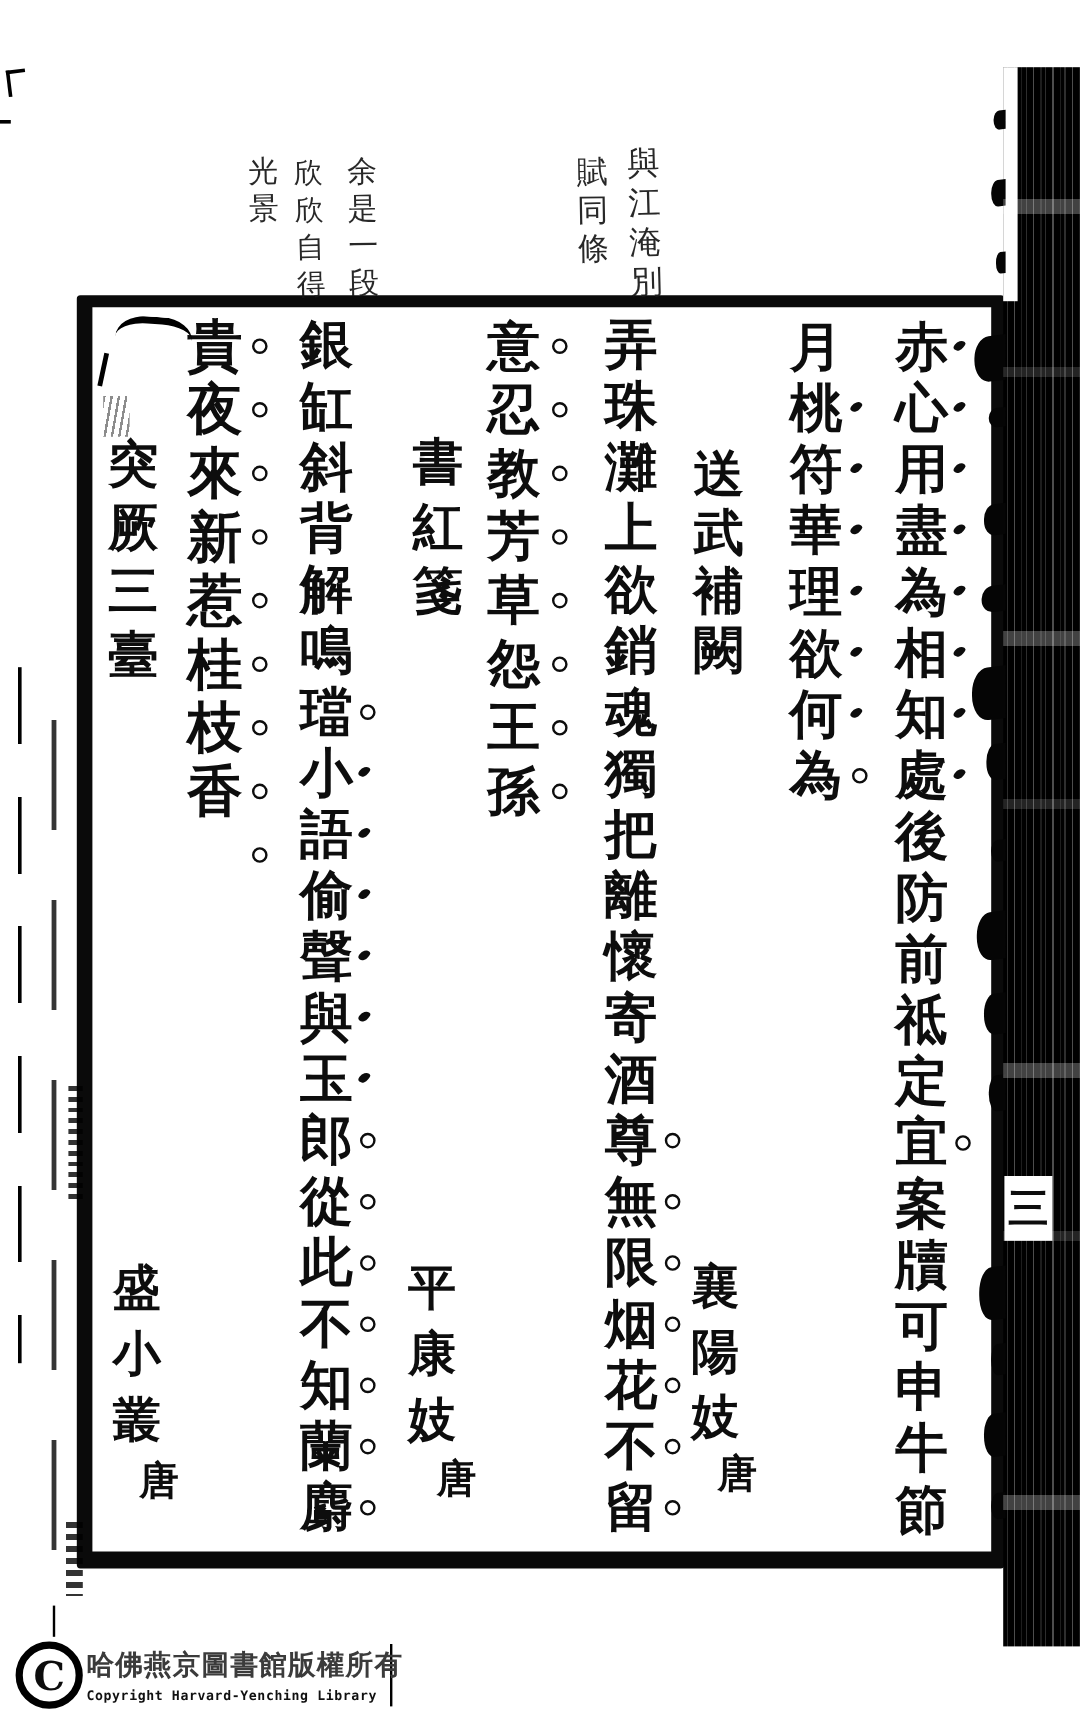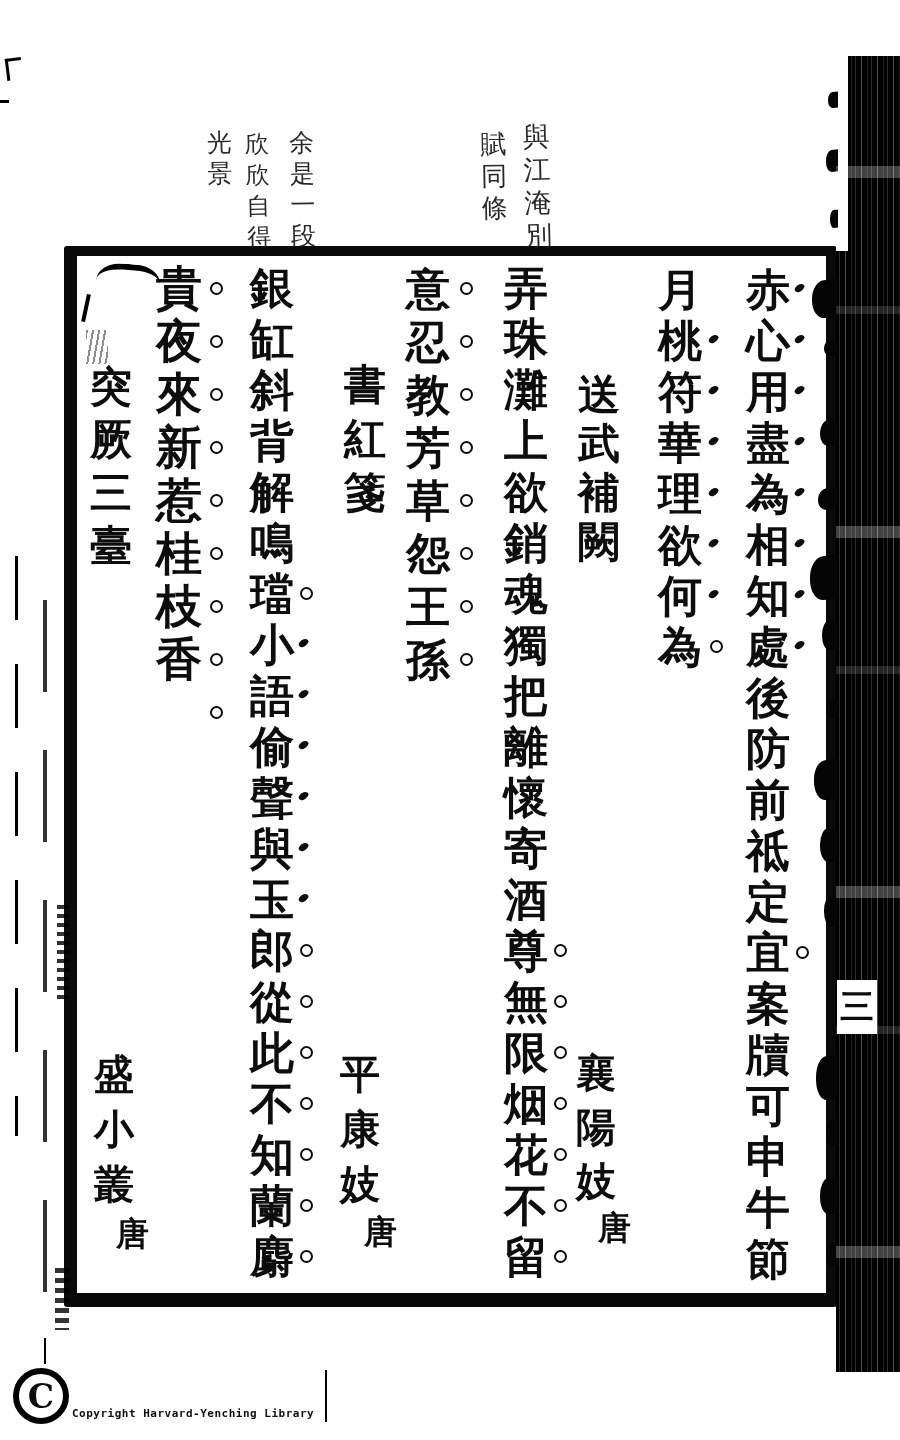--- a/index.html
+++ b/index.html
@@ -325,15 +325,16 @@
   <i class="art" id="noise2"></i>
   <i class="art" id="arc1"></i>
   <i class="art" id="arc2"></i>
   <i class="art" id="smudge1"></i>
   <i class="art" id="stamptick"></i>
   <i class="art" id="stampline"></i>
 
   <div id="stamp-circle">
     <span>C</span>
   </div>
+  <div id="stamp-cjk">哈佛燕京圖書館版權所有</div>
   <div id="stamp-latin">Copyright Harvard-Yenching Library</div>
 
 </div>
 
 </body></html>

